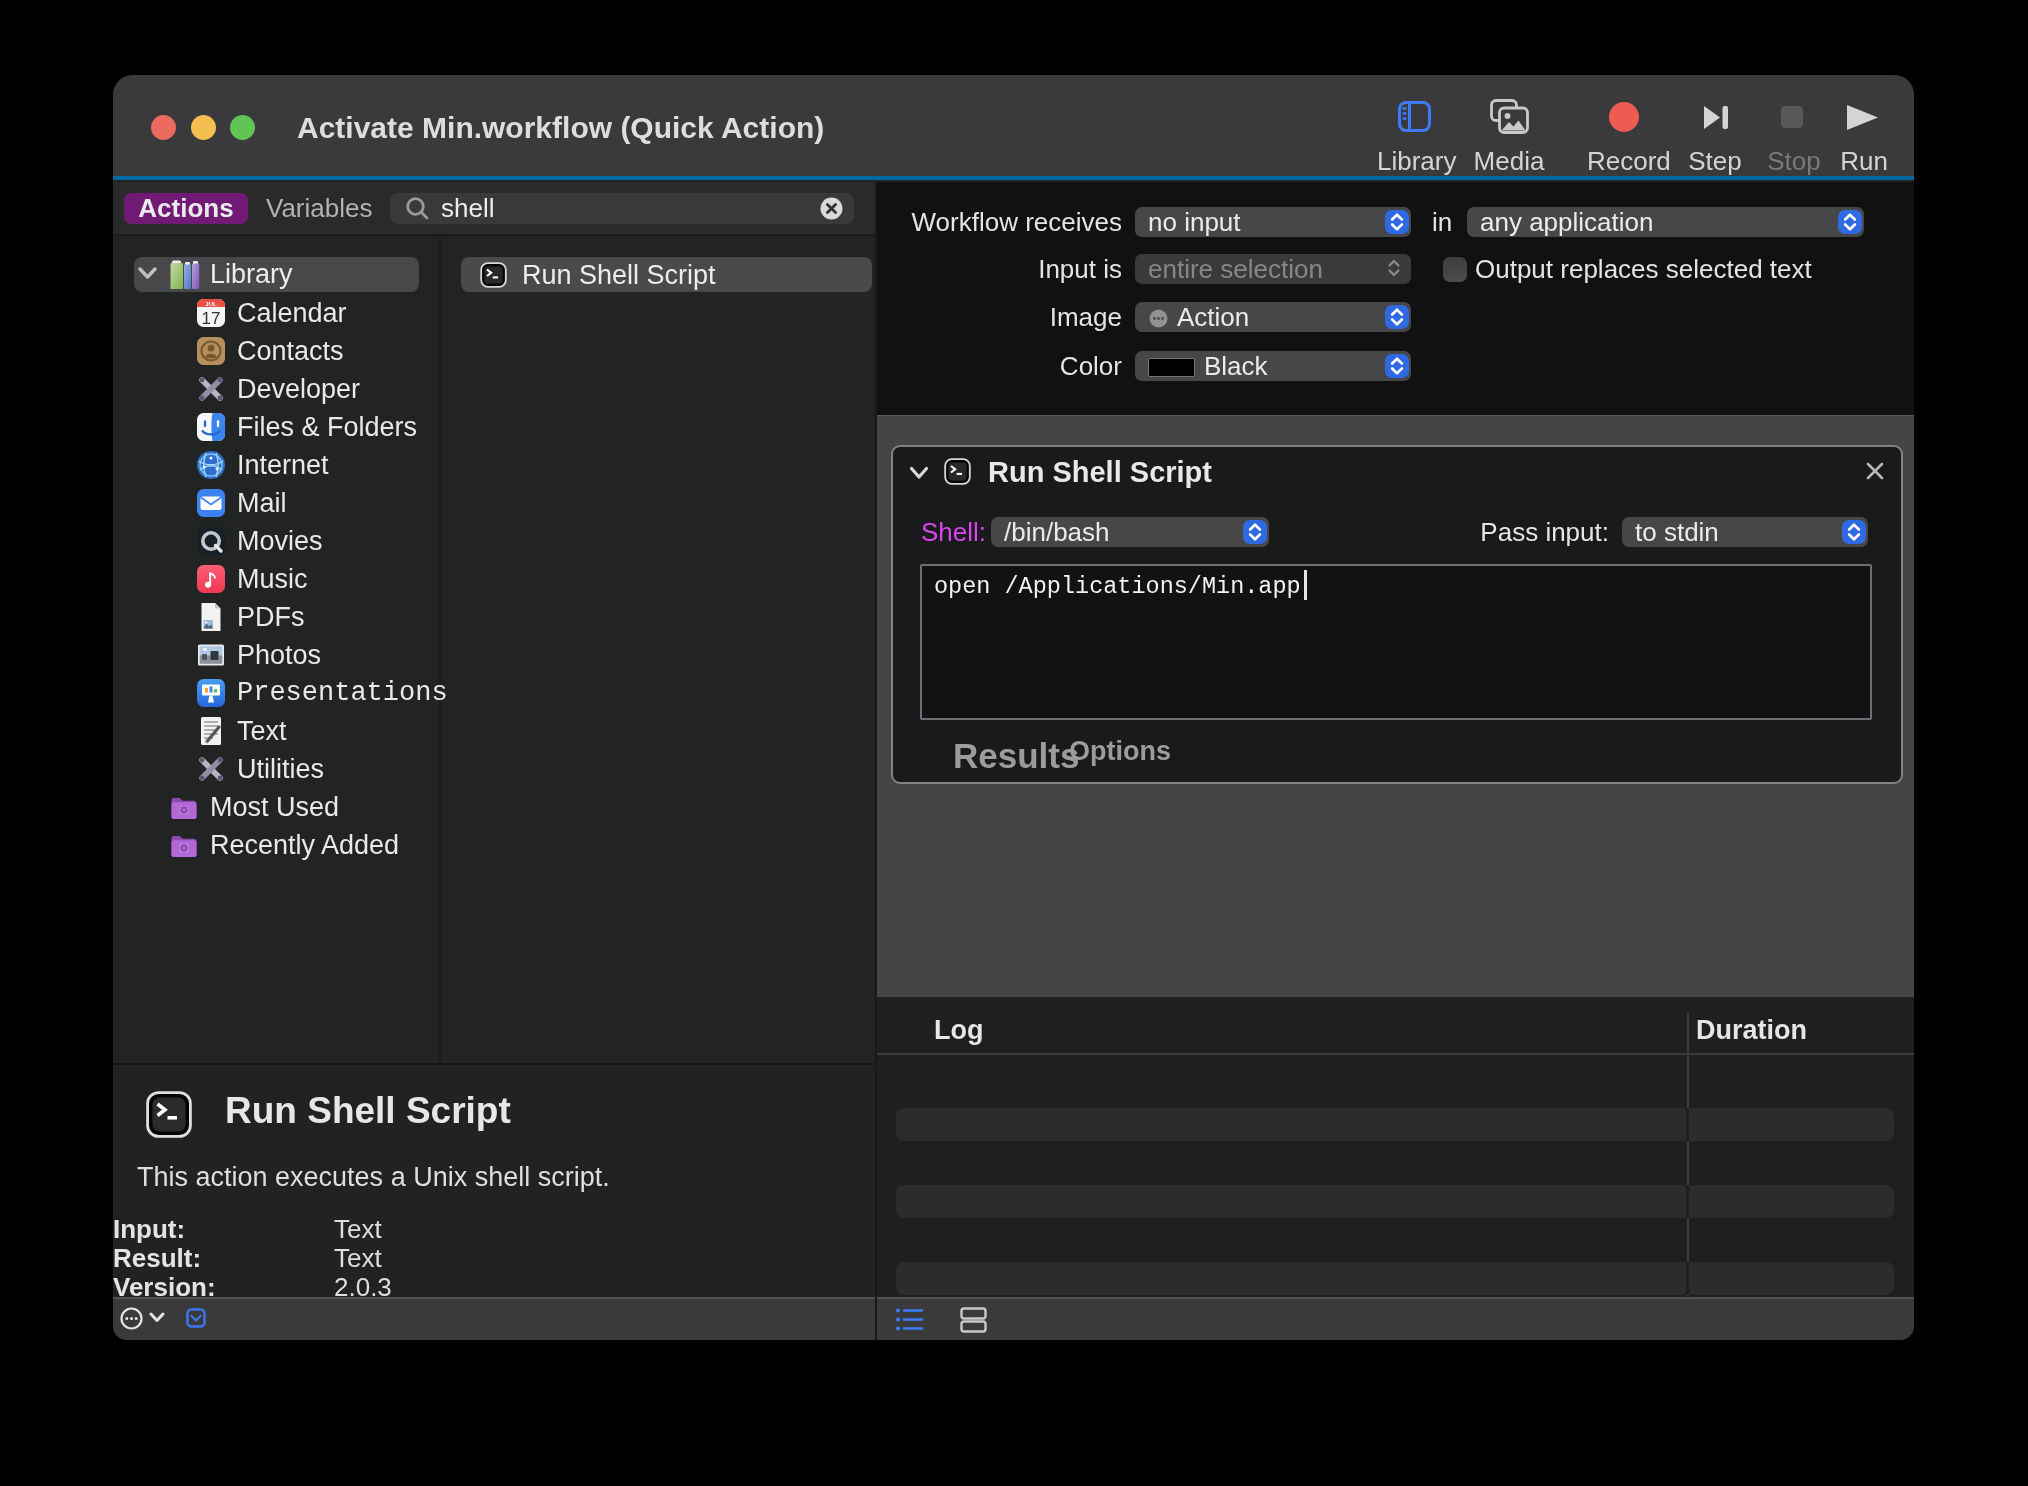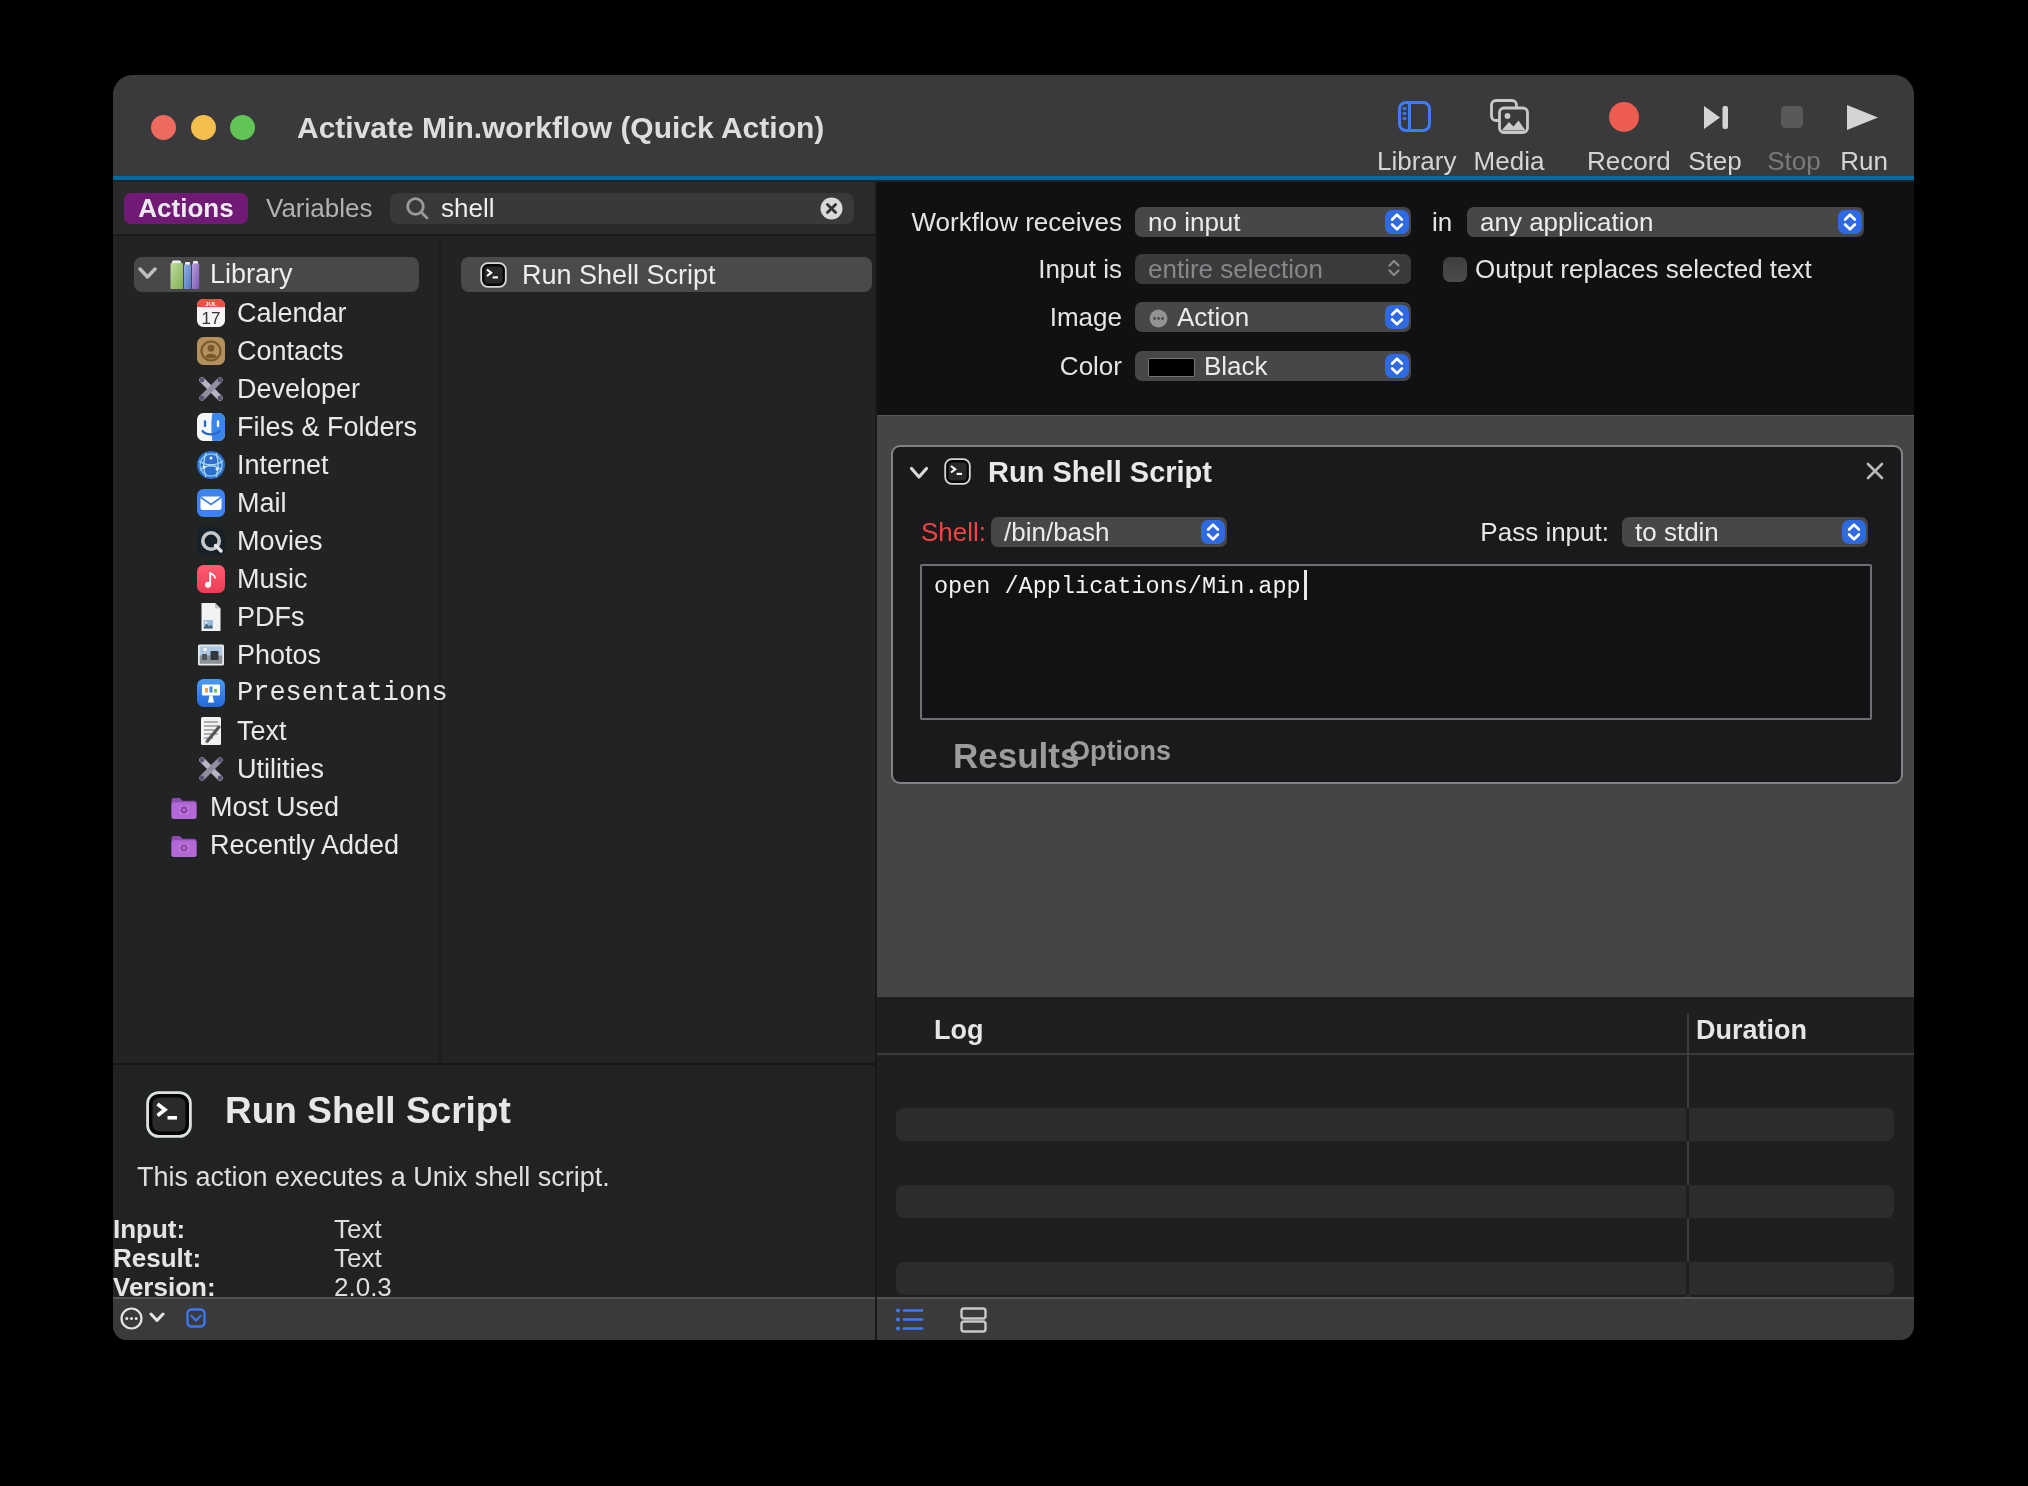--- a/index.html
+++ b/index.html
@@ -328,22 +328,22 @@
         <rect x="1.2" y="1.2" width="24.6" height="24.6" rx="6.5" fill="#050505" stroke="#d6d8da" stroke-width="1.8"></rect>
         <rect x="4.4" y="4.4" width="18.2" height="18.2" rx="4" fill="#29292b"></rect>
         <path d="M7 8 L11.2 11.3 L7 14.5" fill="none" stroke="#fff" stroke-width="2.1"></path>
         <line x1="12.6" y1="15.9" x2="18" y2="15.9" stroke="#fff" stroke-width="2.1"></line>
       </svg>
       <div class="abs" style="left:95px;top:9px;font-size:29px;font-weight:bold;color:#e9e9eb;white-space:nowrap;">Run Shell Script</div>
       <svg class="abs" style="left:972px;top:14px;" width="20" height="20" viewBox="0 0 20 20">
           <path d="M3 3 L17 17 M17 3 L3 17" stroke="#b9b9bb" stroke-width="2.6" stroke-linecap="round"></path>
         </svg>
 
-      <div class="lbl" style="left:28px;top:70px;color:#ef4444;">Shell:</div>
-      <div class="popup" style="left:98px;top:70px;width:236px;">/bin/bash<span class="pstep">
+      <div class="lbl" style="left:28px;top:70px;color:#d946ef;">Shell:</div>
+      <div class="popup" style="left:98px;top:70px;width:278px;">/bin/bash<span class="pstep">
             <svg width="15" height="19" viewBox="0 0 15 19">
               <path d="M2.6 7 L7.5 2.2 L12.4 7" fill="none" stroke="#fff" stroke-width="2.6" stroke-linecap="round" stroke-linejoin="round"></path>
               <path d="M2.6 12 L7.5 16.8 L12.4 12" fill="none" stroke="#fff" stroke-width="2.6" stroke-linecap="round" stroke-linejoin="round"></path>
             </svg>
           </span></div>
       <div class="lbl" style="left:540px;top:70px;width:176px;text-align:right;color:#e6e6e8;">Pass input:</div>
       <div class="popup" style="left:729px;top:70px;width:246px;">to stdin<span class="pstep">
             <svg width="15" height="19" viewBox="0 0 15 19">
               <path d="M2.6 7 L7.5 2.2 L12.4 7" fill="none" stroke="#fff" stroke-width="2.6" stroke-linecap="round" stroke-linejoin="round"></path>
               <path d="M2.6 12 L7.5 16.8 L12.4 12" fill="none" stroke="#fff" stroke-width="2.6" stroke-linecap="round" stroke-linejoin="round"></path>

